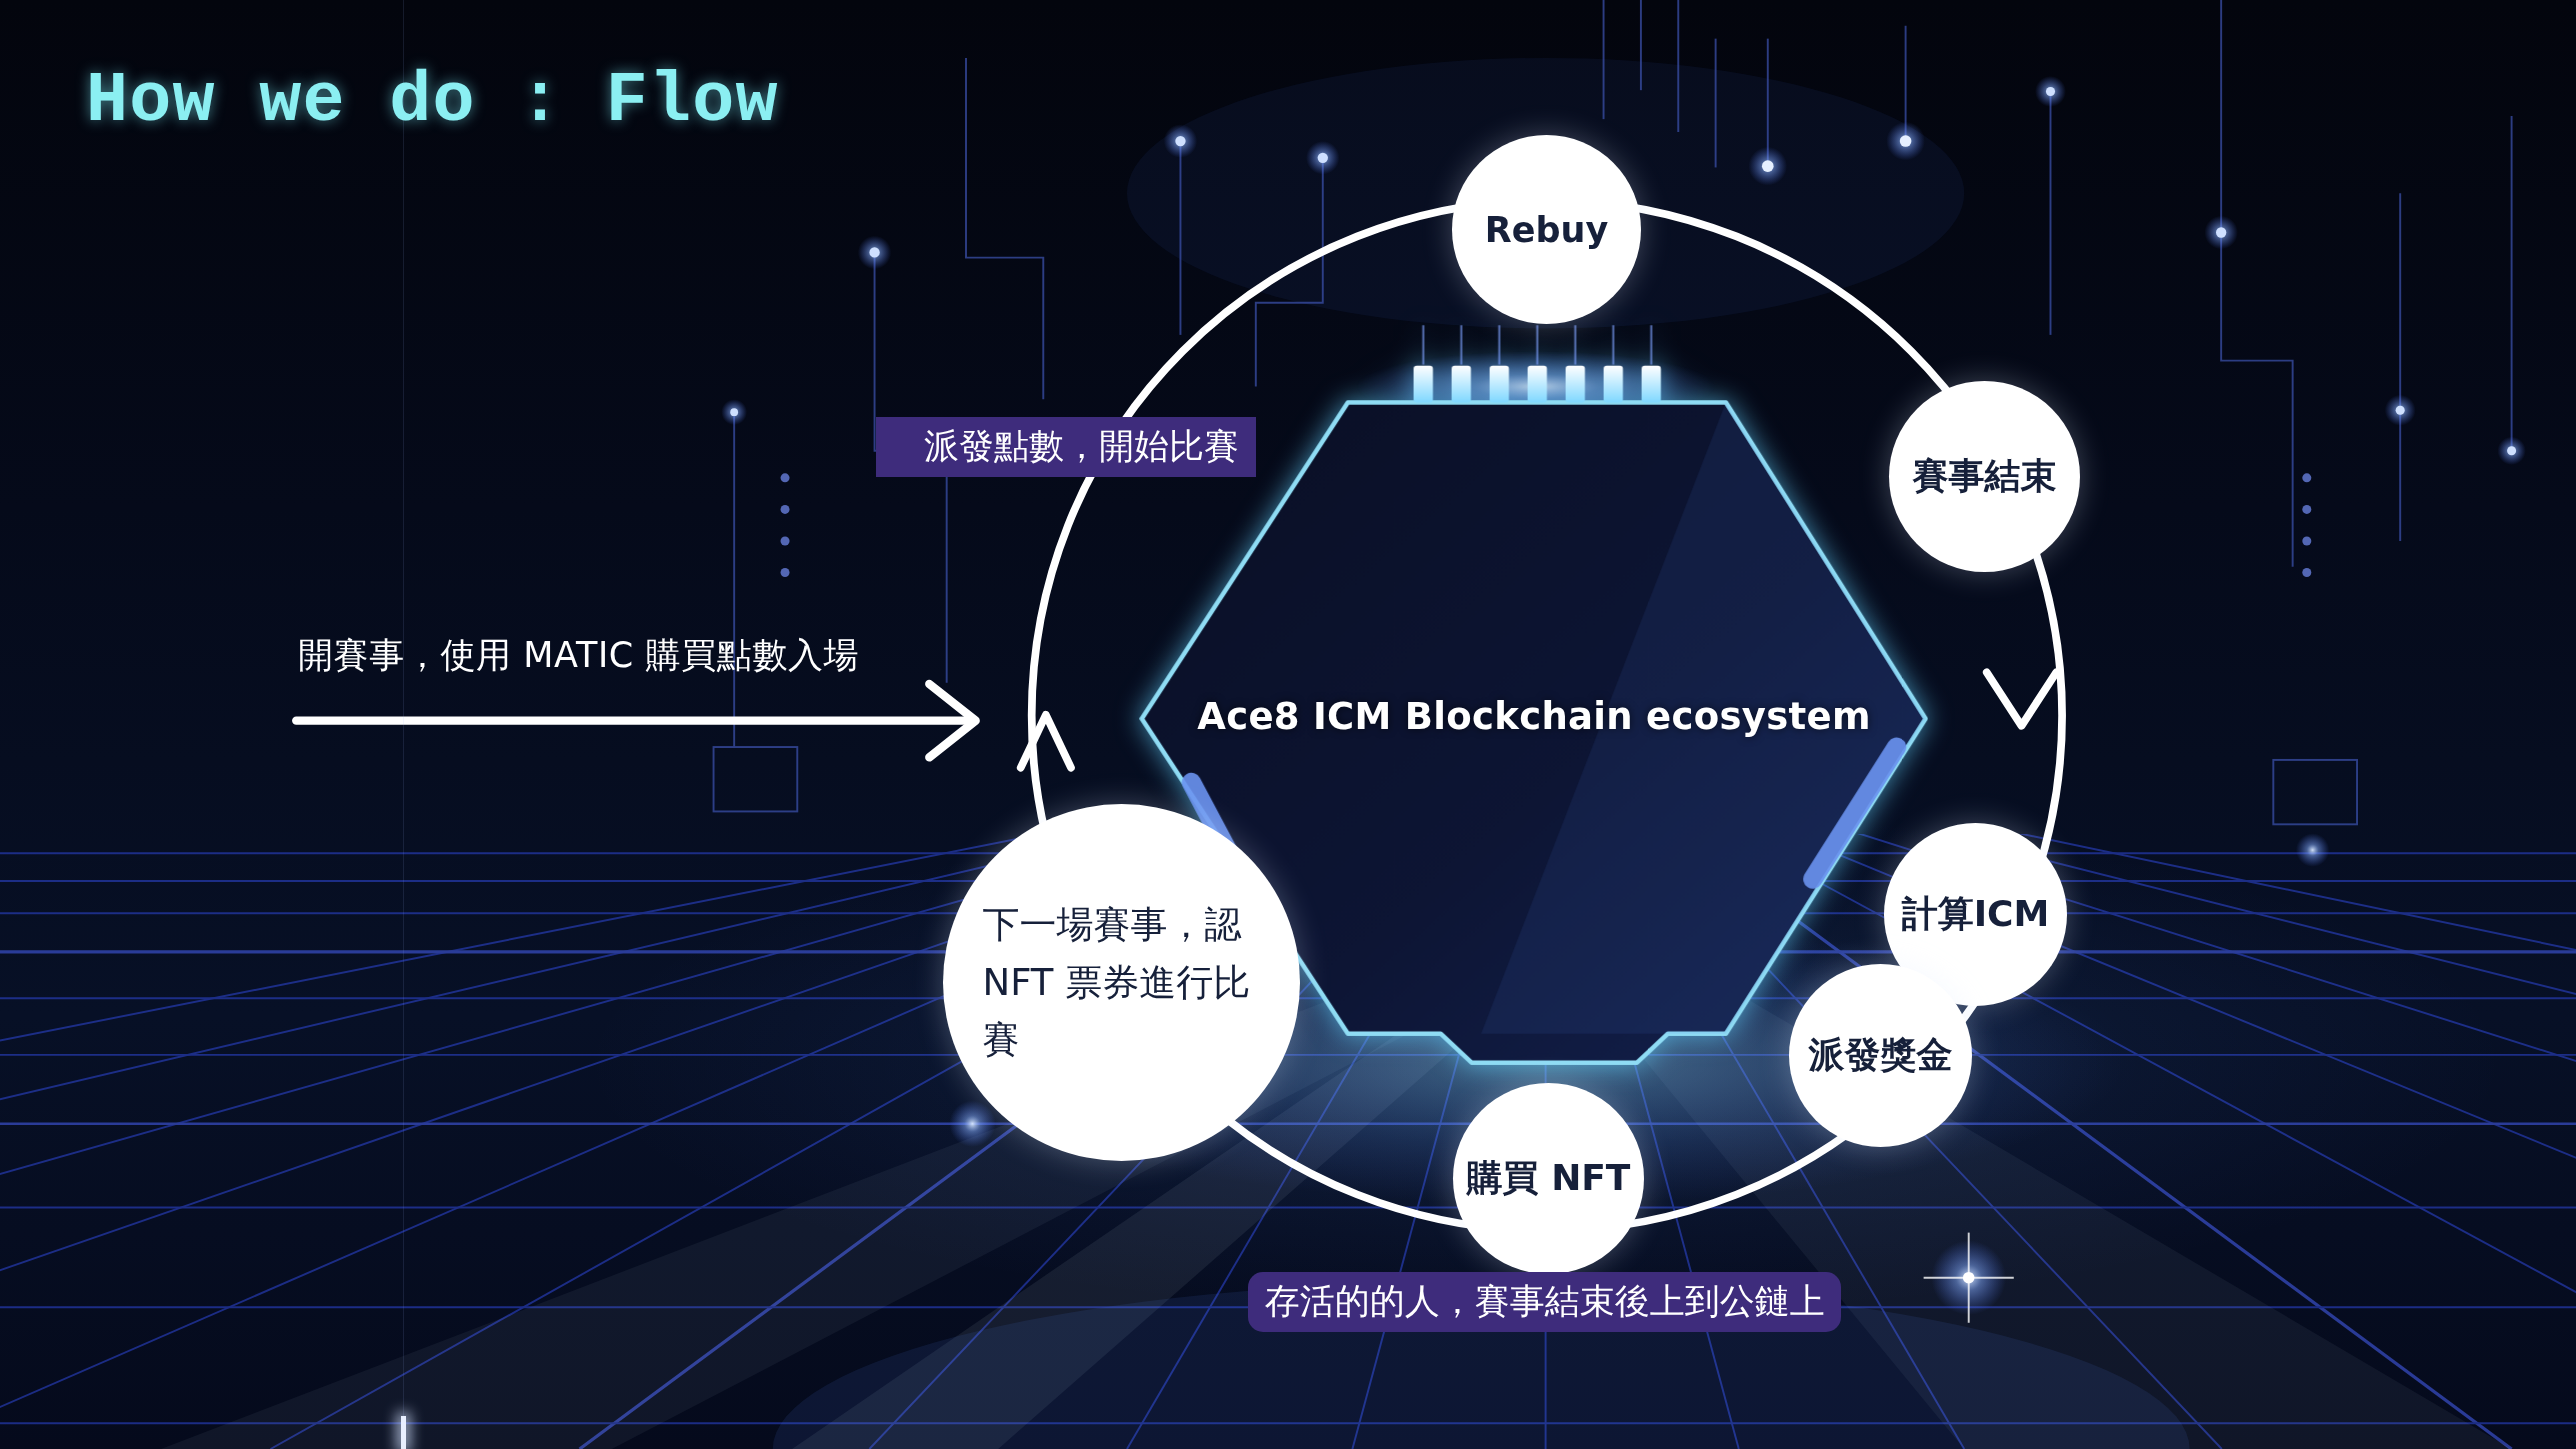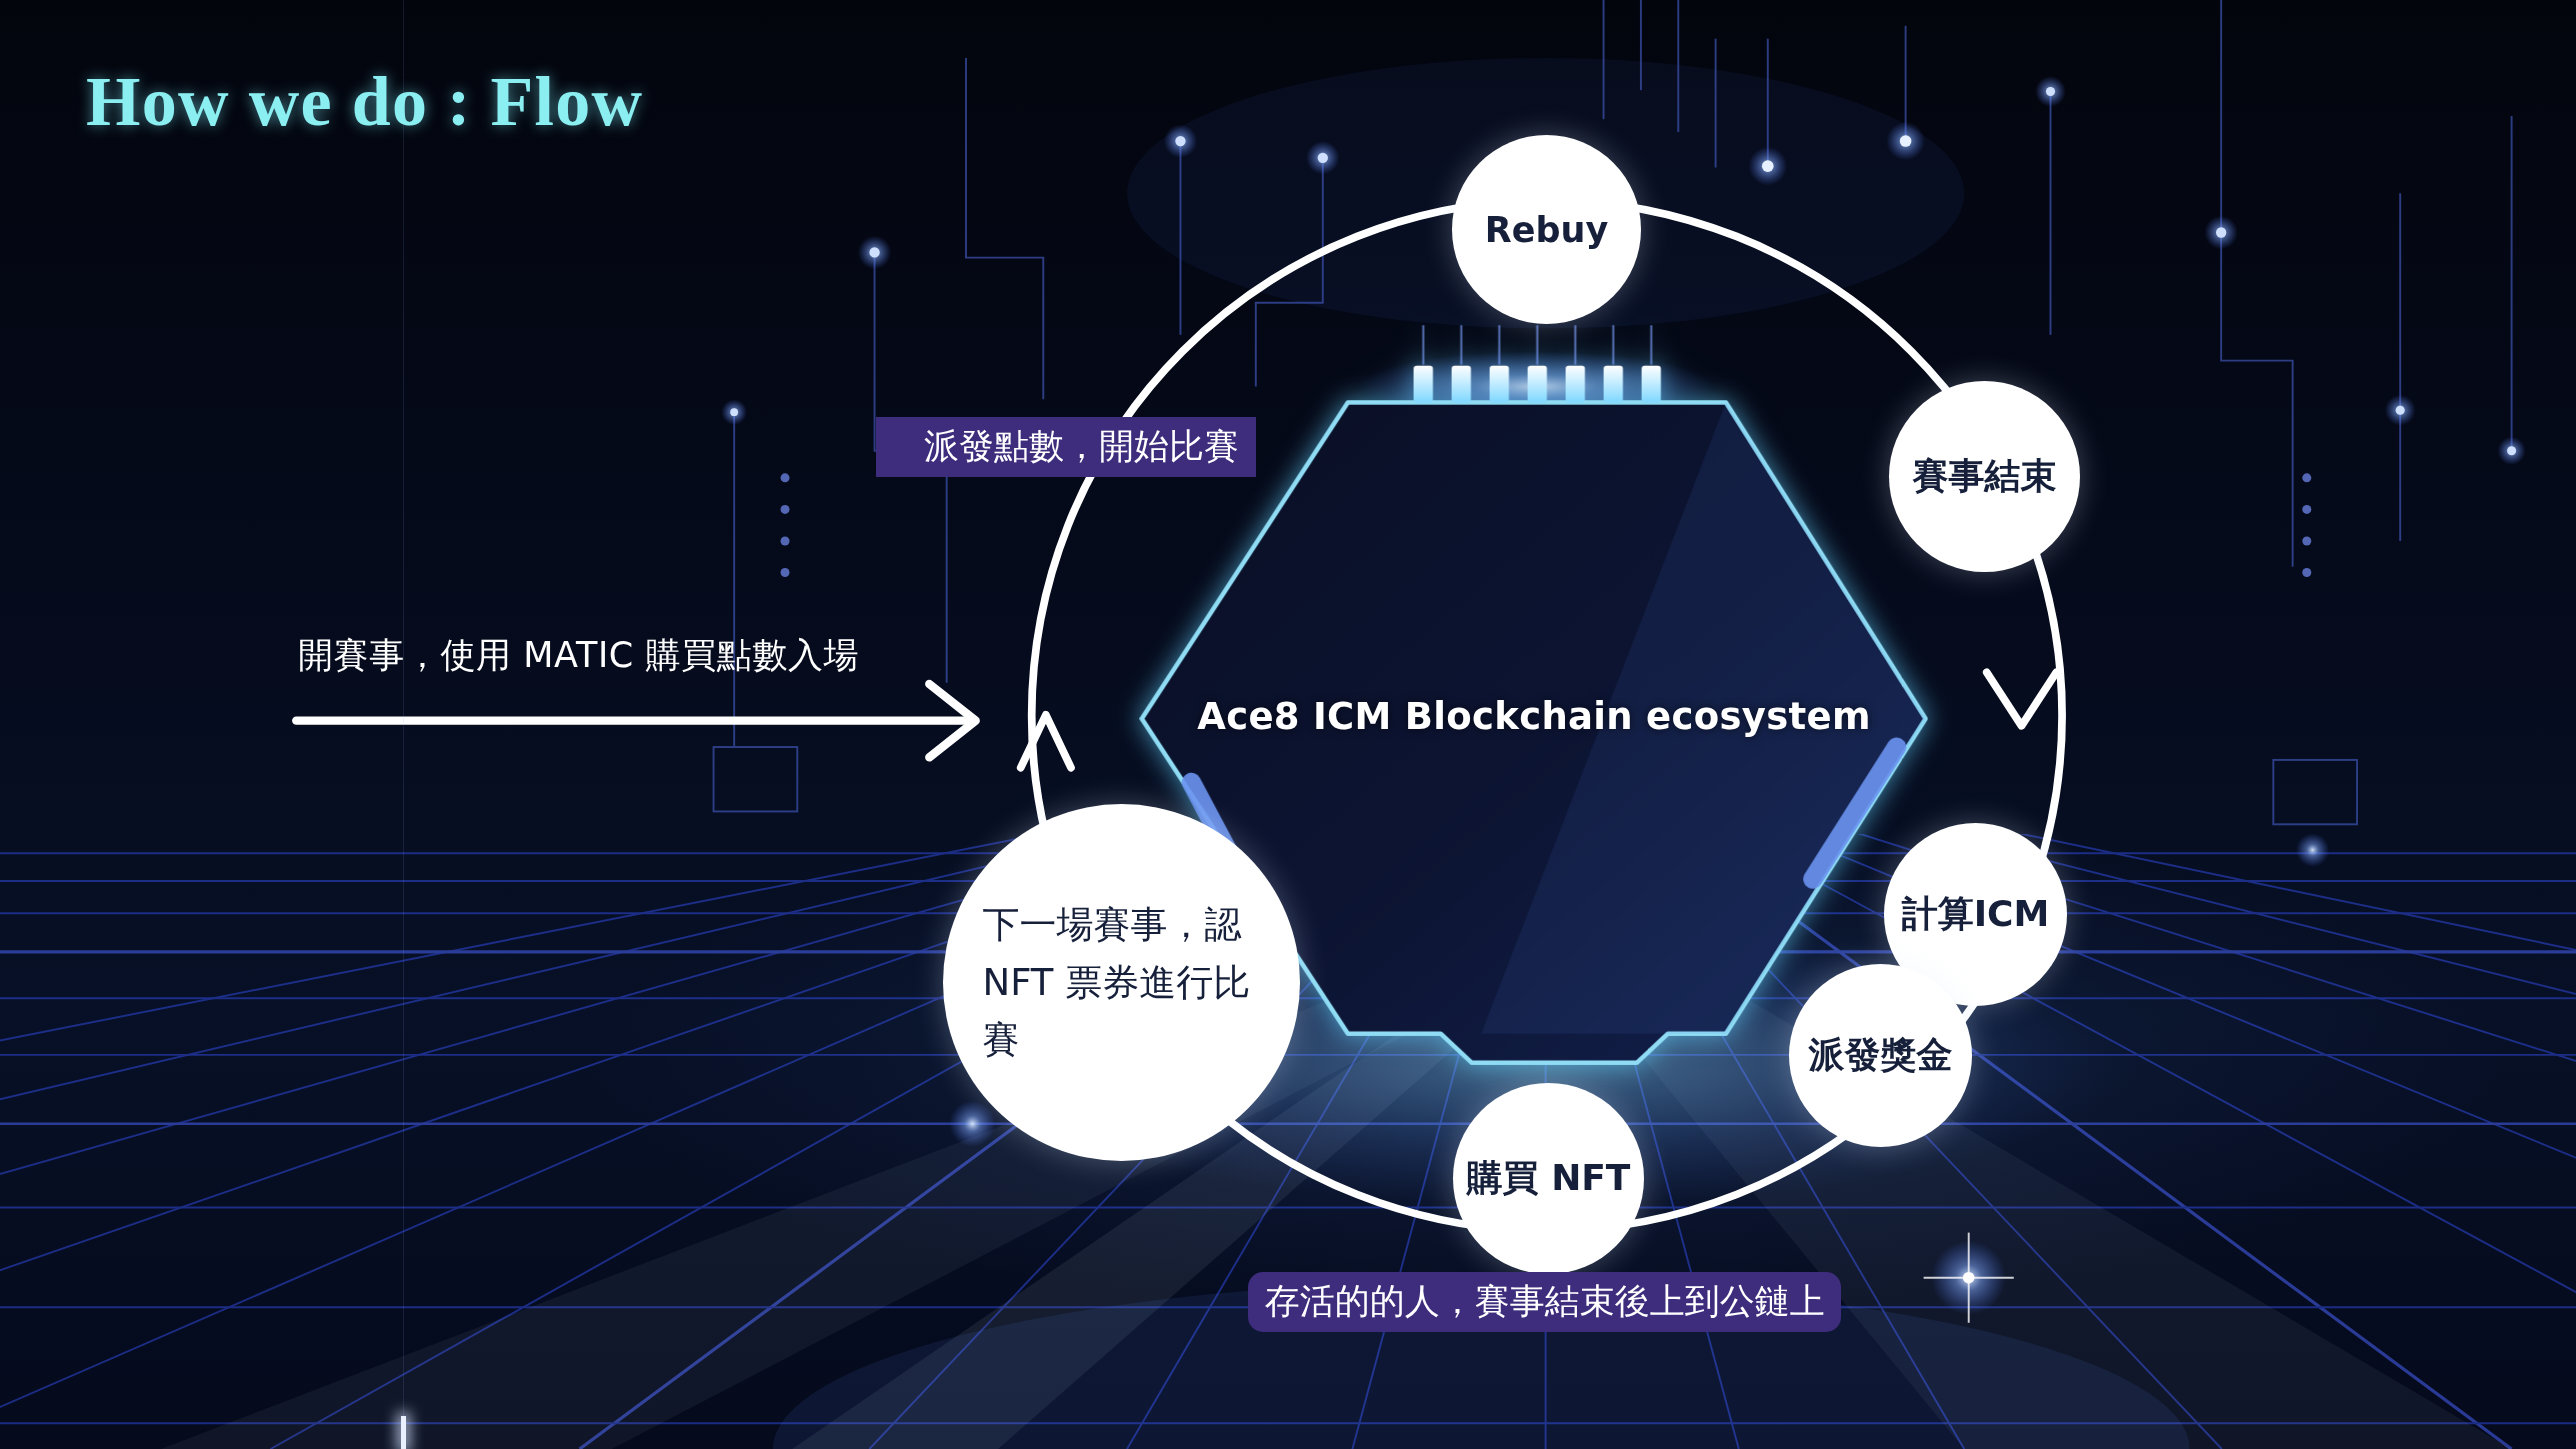--- a/index.html
+++ b/index.html
@@ -10,21 +10,21 @@
   }
   html,body{margin:0;padding:0;background:#000;}
   #canvas{
     position:relative;width:2576px;height:1449px;overflow:hidden;
     background:linear-gradient(180deg,#03050d 0%, #050a1a 35%, #071026 70%, #050a1c 100%);
     font-family:"DejaVu Sans","Liberation Sans",sans-serif;
   }
   svg{position:absolute;left:0;top:0;}
   .title{
     position:absolute;left:86px;top:62px;
-    font-family:Liberation Serif, serif;
+    font-family:Liberation Mono, monospace;
     font-weight:bold;font-size:70px;letter-spacing:1.3px;
     color:var(--title);text-shadow:0 0 14px rgba(120,235,245,.55);
     white-space:nowrap;
   }
   .node{
     position:absolute;background:var(--node-bg);border-radius:50%;
     display:flex;align-items:center;justify-content:center;
     color:var(--node-text);font-weight:600;text-align:center;
     box-shadow:0 0 30px rgba(220,235,255,.28);
     white-space:nowrap;

